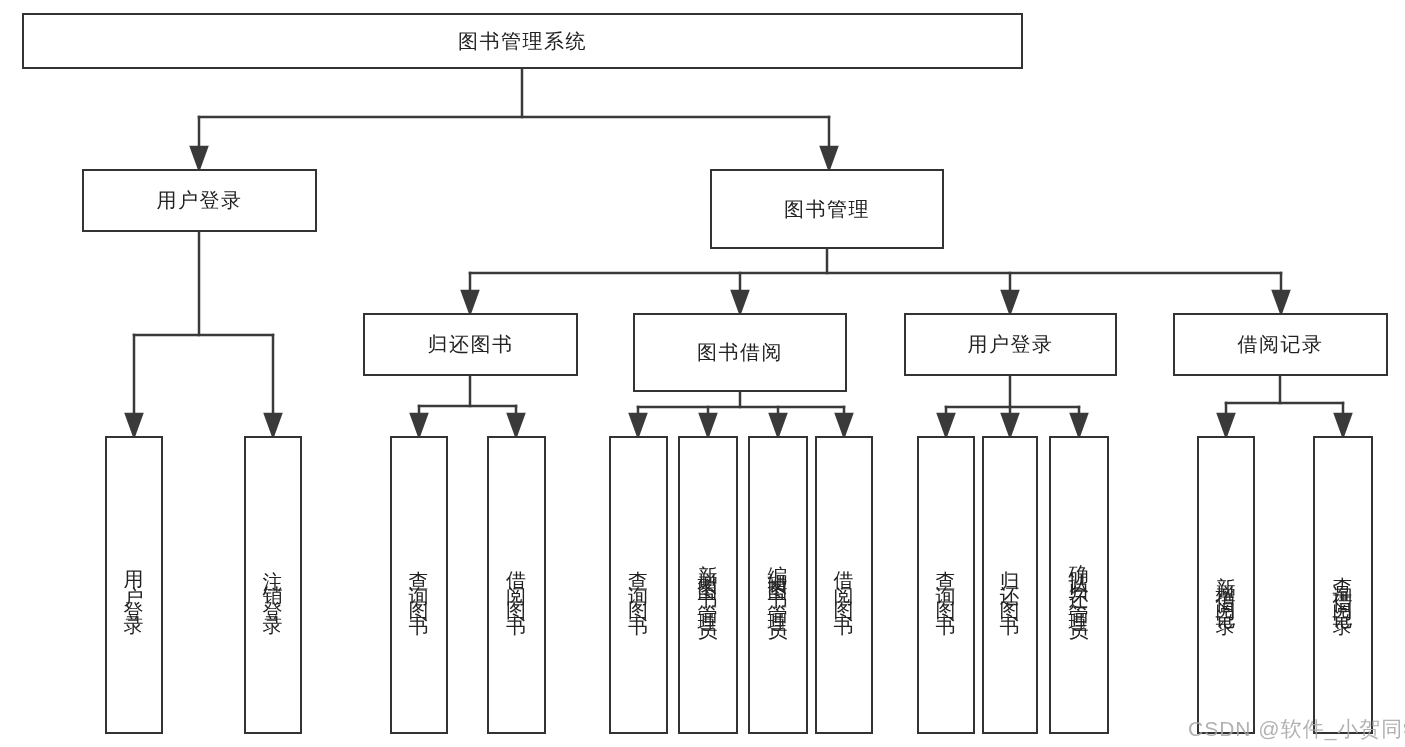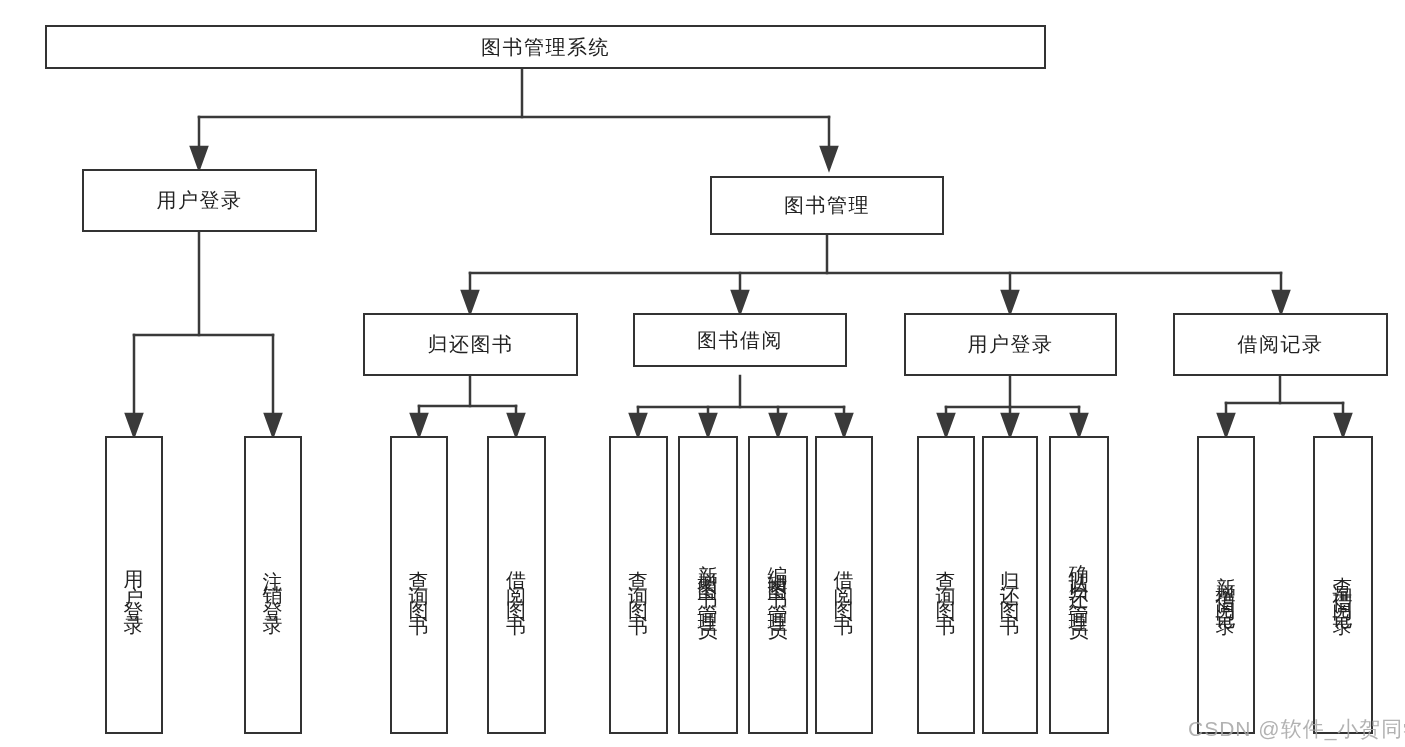--- a/index.html
+++ b/index.html
@@ -115,35 +115,35 @@
       <line x1="1280" y1="376" x2="1280" y2="403"></line>
       <line x1="1226" y1="403" x2="1343" y2="403"></line>
       <line x1="1226" y1="403" x2="1226" y2="433"></line>
       <line x1="1343" y1="403" x2="1343" y2="433"></line>
       <polygon points="1218,414 1234,414 1226,436"></polygon>
       <polygon points="1335,414 1351,414 1343,436"></polygon>
     </g>
   </g>
 </svg>
 
-<div class="box h-box" style="left:22px;top:25px;width:1001px;height:44px;margin-left:23px;">
+<div class="box h-box" style="left:22px;top:13px;width:1001px;height:56px;">
   <span>图书管理系统</span>
 </div>
 
 <div class="box h-box" style="left:82px;top:169px;width:235px;height:63px;">
   <span>用户登录</span>
 </div>
-<div class="box h-box" style="left:710px;top:176px;width:234px;height:59px;">
+<div class="box h-box" style="left:710px;top:169px;width:234px;height:80px;">
   <span>图书管理</span>
 </div>
 
 <div class="box h-box" style="left:363px;top:313px;width:215px;height:63px;">
   <span>归还图书</span>
 </div>
-<div class="box h-box" style="left:633px;top:313px;width:214px;height:54px;">
+<div class="box h-box" style="left:633px;top:313px;width:214px;height:79px;">
   <span>图书借阅</span>
 </div>
 <div class="box h-box" style="left:904px;top:313px;width:213px;height:63px;">
   <span>用户登录</span>
 </div>
 <div class="box h-box" style="left:1173px;top:313px;width:215px;height:63px;">
   <span>借阅记录</span>
 </div>
 
 <div class="box v-box vt-s" style="left:105px;top:436px;width:58px;height:298px;">

